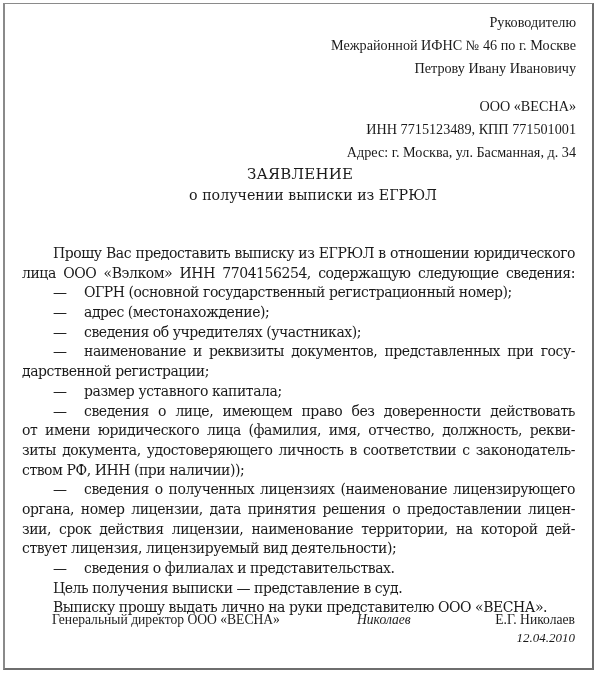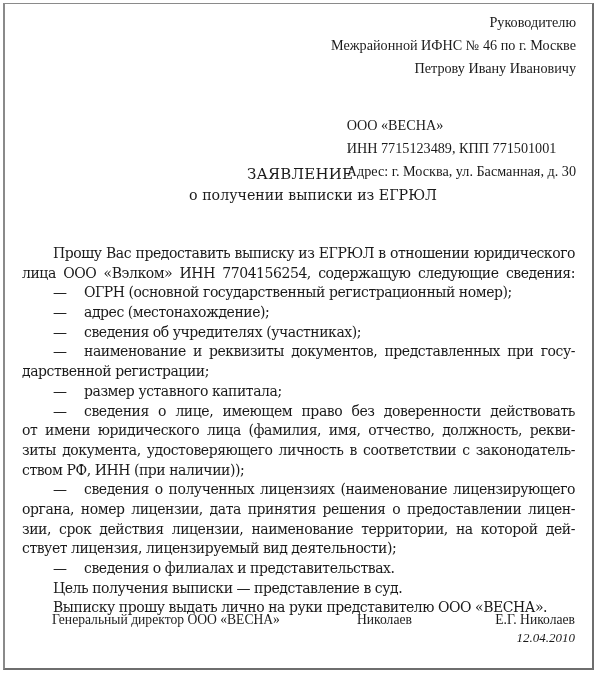--- a/index.html
+++ b/index.html
@@ -34,24 +34,24 @@
       top: 11px;
       text-align: right;
       font-size: 14.2px;
       line-height: 23px;
       font-family: "Liberation Serif", "DejaVu Serif", serif;
     }
     .sender {
       position: absolute;
       right: 24px;
       top: 95px;
+      text-align: right;
       font-size: 14.2px;
       line-height: 23px;
       font-family: "Liberation Serif", "DejaVu Serif", serif;
-      margin-top: 19px;
     }
     .title-block {
       position: absolute;
       left: 0;
       width: 600px;
       top: 164px;
       text-align: center;
       font-weight: normal;
       font-family: "DejaVu Serif", serif;
     }
@@ -104,20 +104,21 @@
     }
     .sig-position {
       position: absolute;
       left: 52px;
       top: 2px;
     }
     .sig-handwritten {
       position: absolute;
       left: 357px;
       top: 2px;
+      font-style: italic;
     }
     .sig-name {
       position: absolute;
       right: 25px;
       top: 2px;
     }
     .sig-date {
       position: absolute;
       right: 25px;
       top: 630px;
@@ -133,21 +134,21 @@
 
 <div class="addressee">
   <div>Руководителю</div>
   <div>Межрайонной ИФНС № 46 по г. Москве</div>
   <div>Петрову Ивану Ивановичу</div>
 </div>
 
 <div class="sender">
   <div>ООО «ВЕСНА»</div>
   <div>ИНН 7715123489, КПП 771501001</div>
-  <div>Адрес: г. Москва, ул. Басманная, д. 30</div>
+  <div>Адрес: г. Москва, ул. Басманная, д. 34</div>
 </div>
 
 <div class="title-block">
   <div class="t1">ЗАЯВЛЕНИЕ</div>
   <div class="t2">о получении выписки из ЕГРЮЛ</div>
 </div>
 
 <div class="body-text">
   <span class="line indent">Прошу Вас предоставить выписку из ЕГРЮЛ в отношении юридического</span>
   <span class="line">лица ООО «Вэлком» ИНН 7704156254, содержащую следующие сведения:</span>

